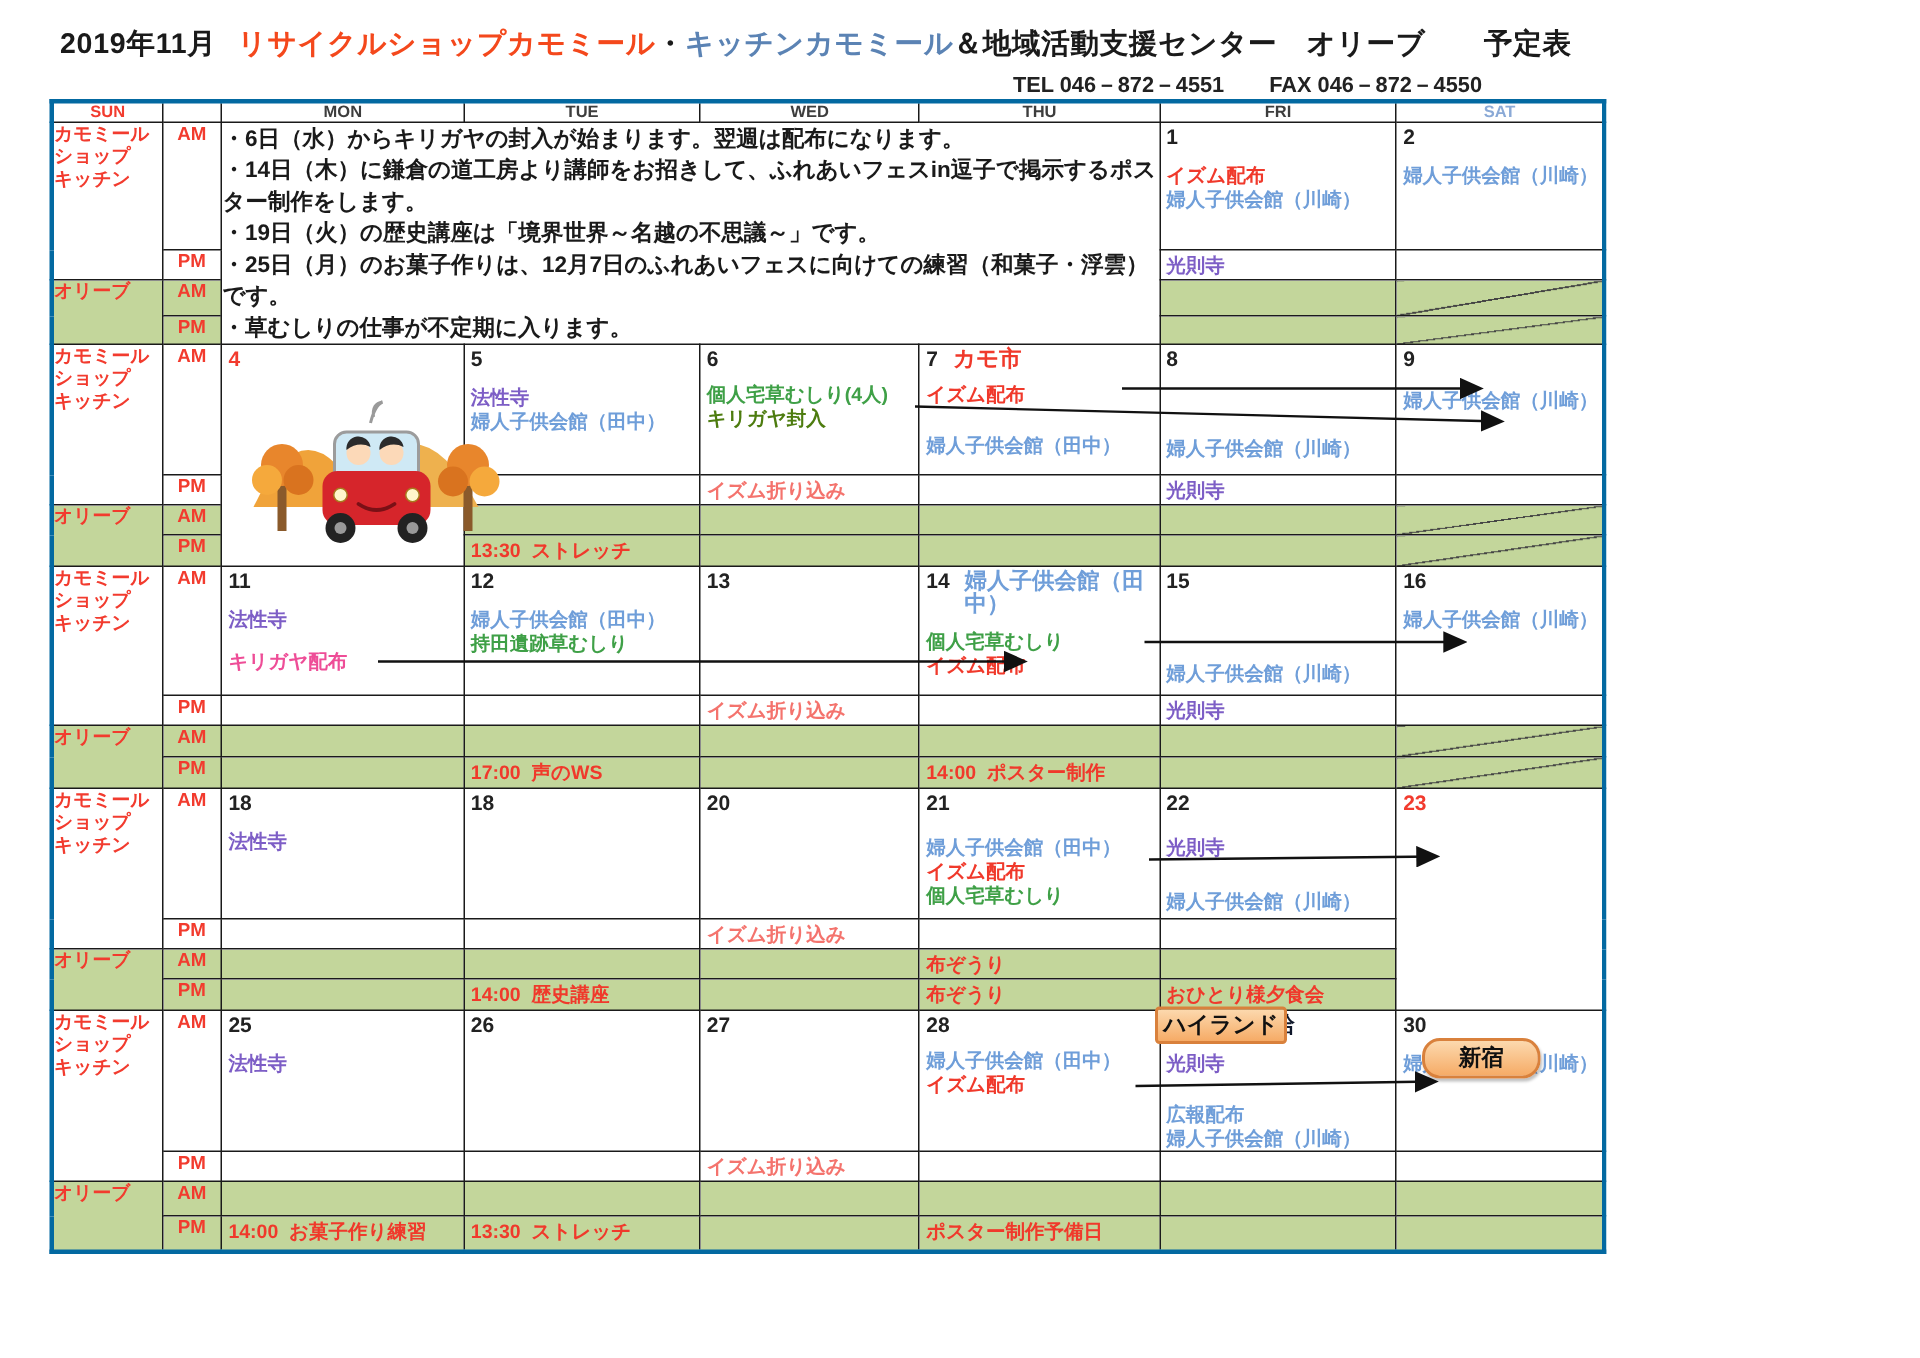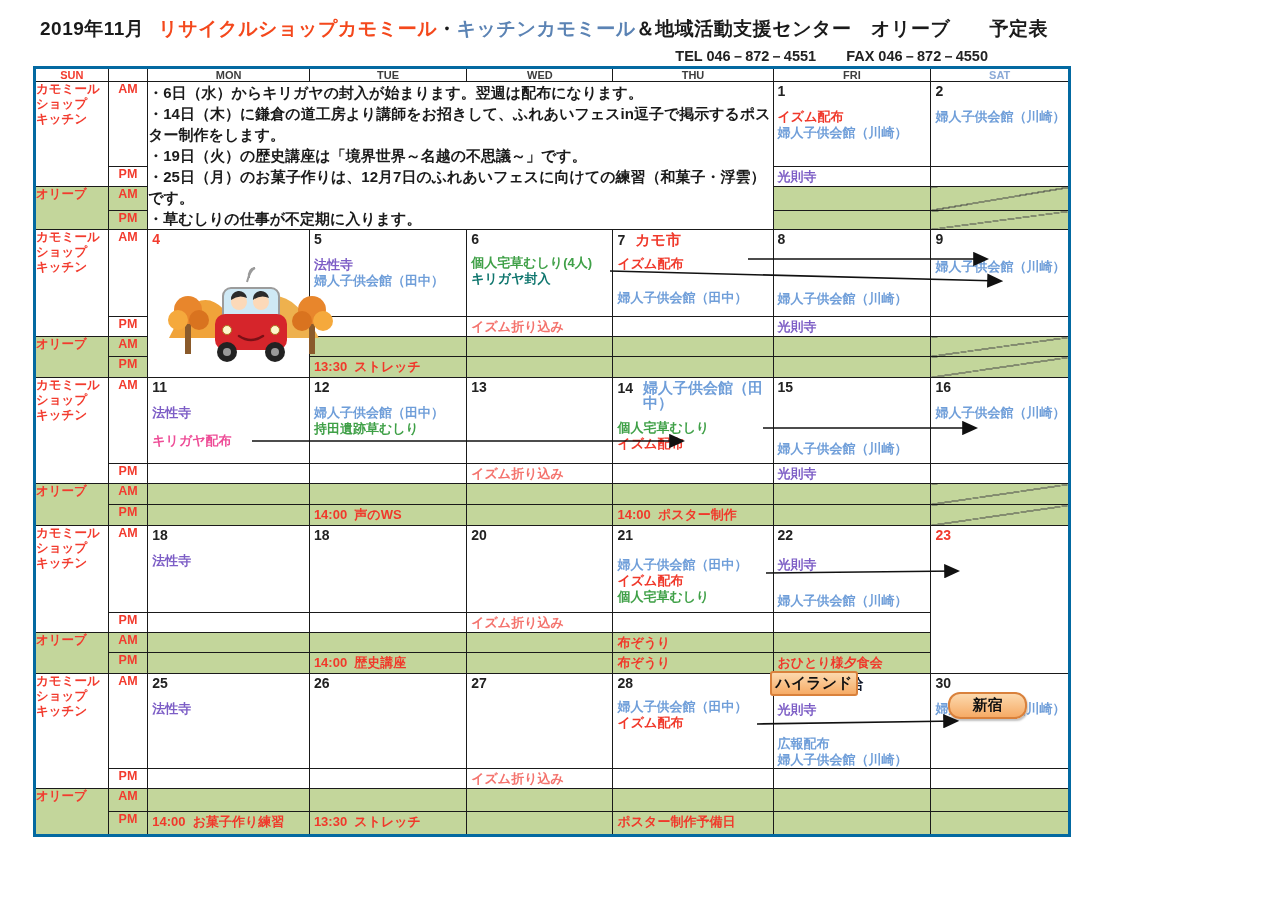--- a/index.html
+++ b/index.html
@@ -147,21 +147,21 @@
               <span class="daynum">5</span>
             </div>
             <div class="item" style="color:#7d5ec6;margin-top:10px;">法性寺</div>
             <div class="item" style="color:#6f9ed9;">婦人子供会館（田中）</div>
           </td>
           <td class="amcell">
             <div class="dayline">
               <span class="daynum">6</span>
             </div>
             <div class="item" style="color:#3fa047;margin-top:8px;">個人宅草むしり(4人)</div>
-            <div class="item" style="color:#0f766e;">キリガヤ封入</div>
+            <div class="item" style="color:#4d7c0f;">キリガヤ封入</div>
           </td>
           <td class="amcell">
             <div class="dayline">
               <span class="daynum">7</span>
               <span class="suffix" style="color:#f0392b">カモ市</span>
             </div>
             <div class="item" style="color:#f0392b;margin-top:8px;">イズム配布</div>
             <div class="item" style="color:#6f9ed9;margin-top:18px;">婦人子供会館（田中）</div>
           </td>
           <td class="amcell">
@@ -275,21 +275,21 @@
           <td class="olivecell"></td>
           <td class="olivecell"></td>
           <td class="olivecell"></td>
           <td class="olivecell"></td>
           <td class="olivecell crossed"></td>
         </tr>
         <tr style="height:21px">
           <td class="ampm olvbg">PM</td>
           <td class="olivecell"></td>
           <td class="olivecell">
-            <div class="item" style="color:#f0392b;">14:00  声のWS</div>
+            <div class="item" style="color:#f0392b;">17:00  声のWS</div>
           </td>
           <td class="olivecell"></td>
           <td class="olivecell">
             <div class="item" style="color:#f0392b;">14:00  ポスター制作</div>
           </td>
           <td class="olivecell"></td>
           <td class="olivecell crossed"></td>
         </tr>
         <tr style="height:87px">
           <td class="lbl" rowspan="2">

